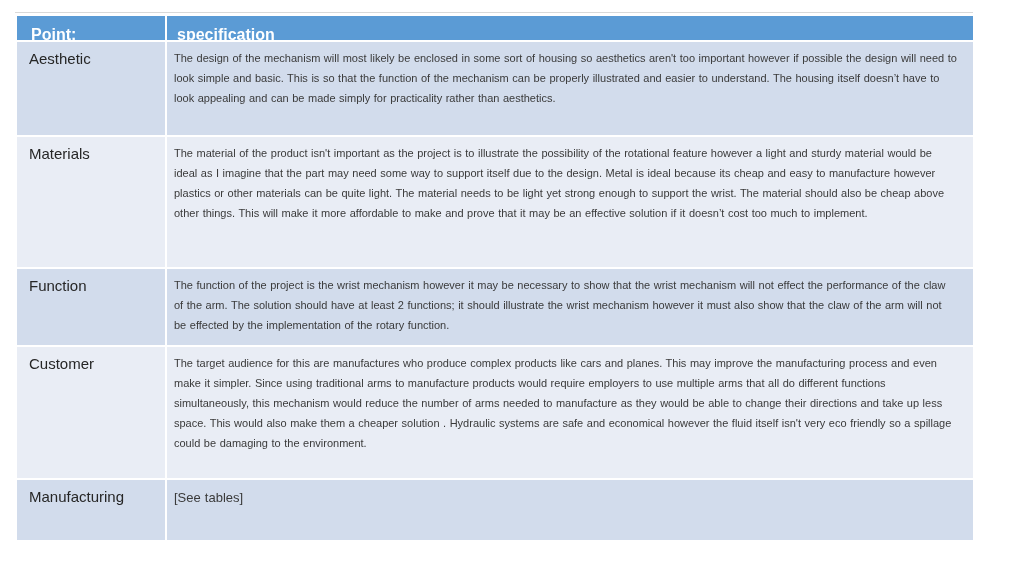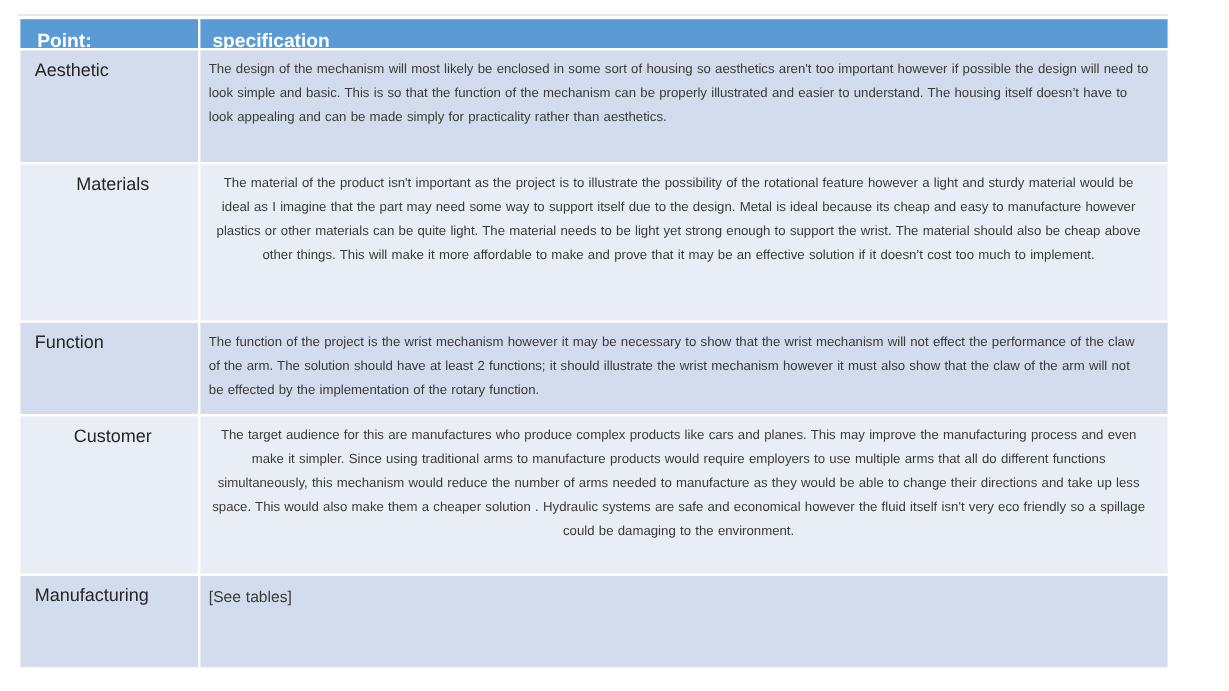--- a/index.html
+++ b/index.html
@@ -46,40 +46,40 @@
     font-size: 16px;
     font-weight: bold;
     line-height: 20px;
     padding-top: 9px;
   }
   .header-row { height: 24px; }
   .header-row .col1 { padding-left: 14px; }
   .header-row .col2 { padding-left: 10px; }
 
   .band-a .cell { background: var(--band-dark); }
-  .band-b .cell { background: var(--band-light); text-align: center; }
+  .band-b .cell { background: var(--band-light); }
 
   .point-cell {
     color: var(--label-text);
     font-size: 15px;
     line-height: 20px;
     padding: 7px 6px 6px 12px;
   }
   .spec-cell {
     color: var(--body-text);
     font-size: 11px;
     line-height: 20px;
     word-spacing: 0.5px;
     padding: 6px 16px 6px 7px;
   }
   .row-aesthetic     { height: 93px;  }
   .row-materials     { height: 130px; }
   .row-function      { height: 76px;  }
   .row-customer      { height: 131px; }
-  .row-manufacturing { height: 76px;  }
+  .row-manufacturing { height: 60px;  }
   .row-manufacturing .spec-cell { font-size: 13px; padding-top: 8px; }
 </style>
 </head>
 <body style="--header-bg: #5b9bd5; --band-dark: #d2dcec; --band-light: #e9edf5; --header-text: #ffffff; --body-text: #3a3a3a;">
 
 <div class="top-hairline"></div>
 
 <div class="spec-table">
 
   <div class="t-row header-row">

